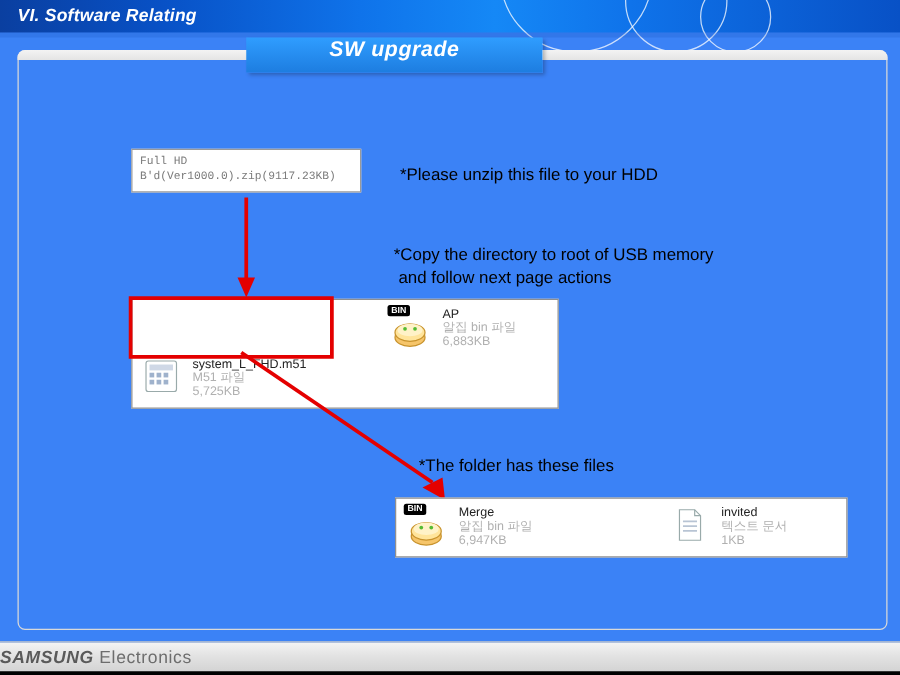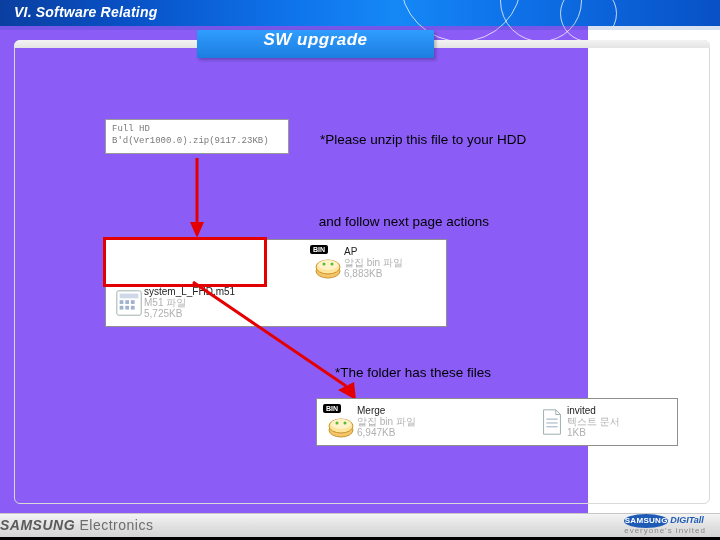--- a/index.html
+++ b/index.html
@@ -1,16 +1,16 @@
 <!DOCTYPE html>
 <html><head>
 <meta charset="utf-8">
 <style>
   html,body{margin:0;padding:0;width:720px;height:540px;font-family:Verdana,Arial,sans-serif;background:#fff;overflow:hidden}
-  .slide{position:relative;width:588px;height:540px;background:#8b5cf6}
+  .slide{position:relative;width:720px;height:540px;background:#3b82f6}
   
   .banner{position:absolute;left:0;top:0;width:720px;height:26px;
     background:linear-gradient(90deg,#0a3fa0 0%,#0851c6 18%,#0f73ea 40%,#1588f6 55%,#0f73ea 70%,#0851c6 100%)}
   .banner::after{content:"";position:absolute;left:0;bottom:-4px;width:720px;height:4px;background:rgba(0,60,160,.15)}
   .circles{position:absolute;right:100px;top:-10px;width:260px;height:60px;pointer-events:none}
   .circles div{position:absolute;border:1px solid rgba(255,255,255,.75);border-radius:50%}
   .c1{width:120px;height:120px;left:40px;top:-70px}
   .c2{width:80px;height:80px;left:140px;top:-30px}
   .c3{width:55px;height:55px;left:200px;top:-5px}
   .section-title{position:absolute;left:14px;top:4px;color:#fff;font-weight:bold;font-style:italic;font-size:14px;letter-spacing:.2px}
@@ -21,21 +21,21 @@
   
   .pill{position:absolute;left:197px;top:30px;width:237px;height:28px;background:linear-gradient(#2f9dff,#1d7de0);
     box-shadow:2px 2px 3px rgba(0,0,0,.25);display:flex;align-items:flex-start;justify-content:center}
   .pill span{color:#fff;font-style:italic;font-size:17px;font-weight:bold;letter-spacing:.5px}
   
   .zipbox{position:absolute;left:105px;top:119px;width:184px;height:35px;border:1px solid #9a9a9a;background:#fff;
     font-family:'Courier New',monospace;font-size:9px;color:#7a7a7a;padding:3px 6px;line-height:12px;box-sizing:border-box}
   
   .panel1{position:absolute;left:105px;top:239px;width:340px;height:86px;border:1px solid #8f8f8f;background:#fff}
   .highlight{position:absolute;left:-3px;top:-3px;width:158px;height:44px;border:3px solid #e40000;pointer-events:none}
-  .fileitem{display:flex;align-items:center;gap:0}
+  .fileitem{display:flex;align-items:flex-start;gap:10px}
   .fi-folder{position:absolute;left:8px;top:6px}
   .fi-sys{position:absolute;left:8px;top:46px}
   .fi-ap{position:absolute;left:206px;top:6px}
   
   .panel2{position:absolute;left:316px;top:398px;width:360px;height:46px;border:1px solid #8f8f8f;background:#fff}
   .fi-merge{position:absolute;left:8px;top:6px}
   .fi-ver{position:absolute;left:220px;top:6px}
   
   .ftxt{font-size:10px;line-height:11px}
   .ftxt .name{color:#222}
@@ -84,21 +84,21 @@
   <div class="pill">
     <span>SW upgrade</span>
   </div>
 
   <div class="zipbox">
     <div>Full HD B'd(Ver1000.0).zip(9117.23KB)</div>
   </div>
 
   <div class="note note1">*Please unzip this file to your HDD</div>
   <div class="note note2">
-    <br>
+    <span>*Copy the directory to root of USB memory</span><br>
     <span>&nbsp;and follow next page actions</span>
   </div>
   <div class="note note3">*The folder has these files</div>
 
   <div class="arrow arrow1">
     <svg width="14" height="80">
         <line x1="7" y1="0" x2="7" y2="66" stroke="#e40000" stroke-width="3"></line>
         <polygon points="0,64 14,64 7,80" fill="#e40000"></polygon>
       </svg>
   </div>
@@ -190,19 +190,15 @@
         <div class="meta">텍스트 문서</div>
         <div class="meta">1KB</div>
       </div>
     </div>
   </div>
 
   <div class="footer">
     <div class="brand-l">
       <b>SAMSUNG</b><span> Electronics</span>
     </div>
-    <div class="brand-r">
-      <span class="logo-oval">SAMSUNG</span><span>DIGITall</span>
-      <span class="all">everyone's invited</span>
-    </div>
   </div>
 
 </div>
 
 </body></html>

